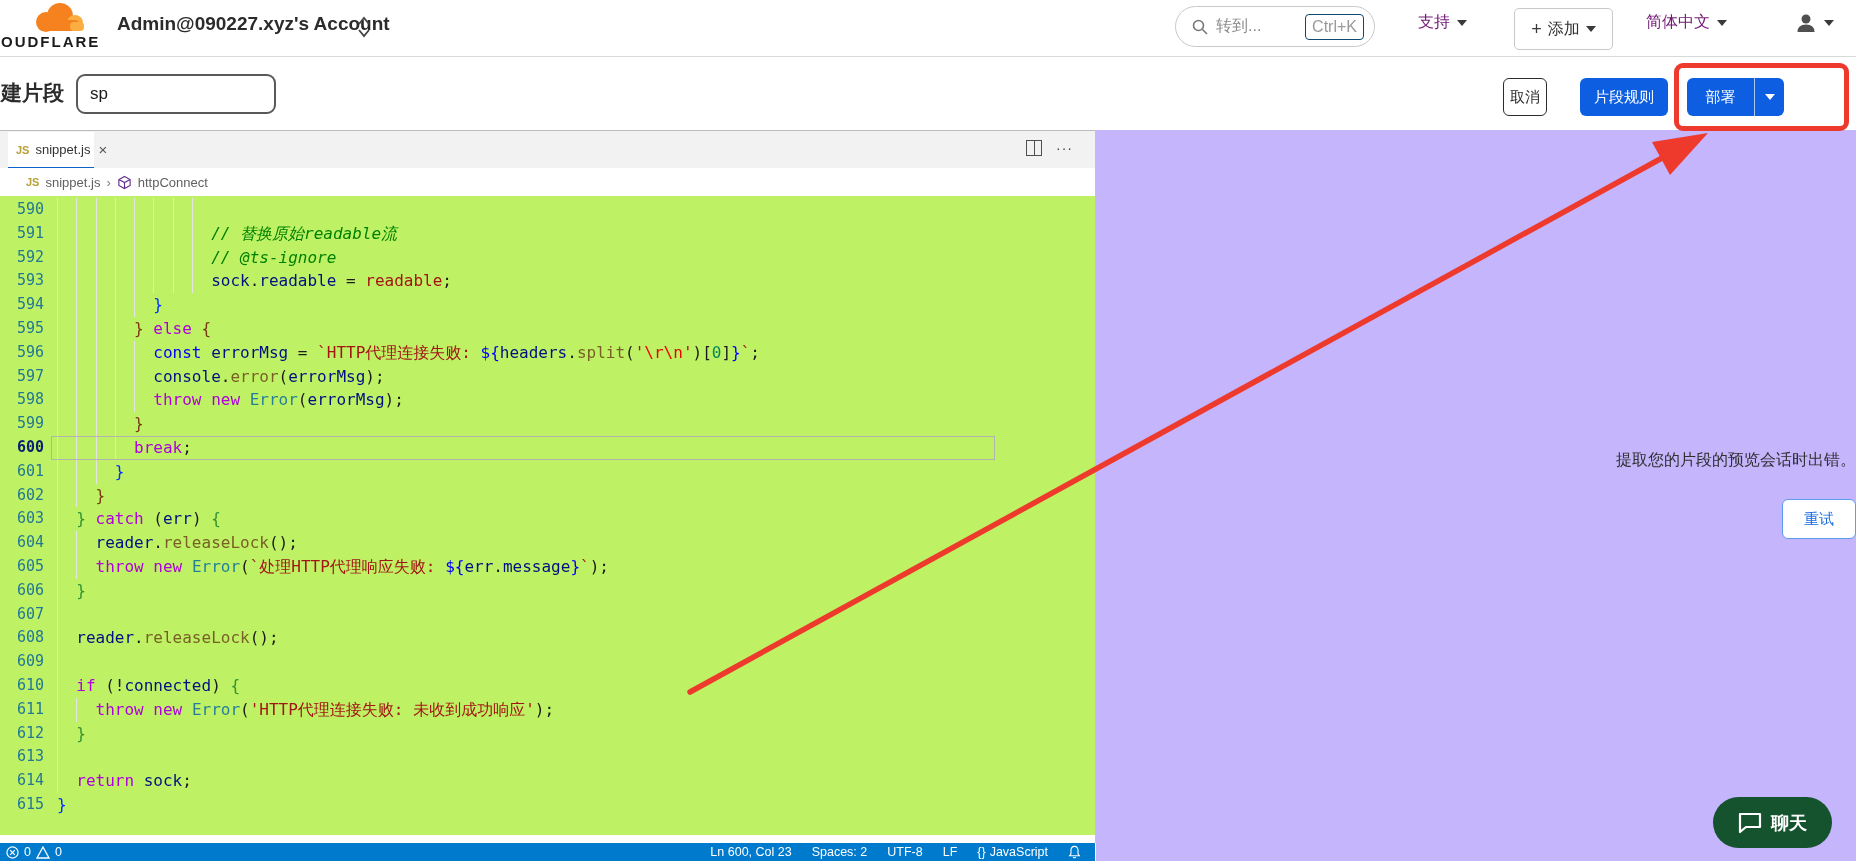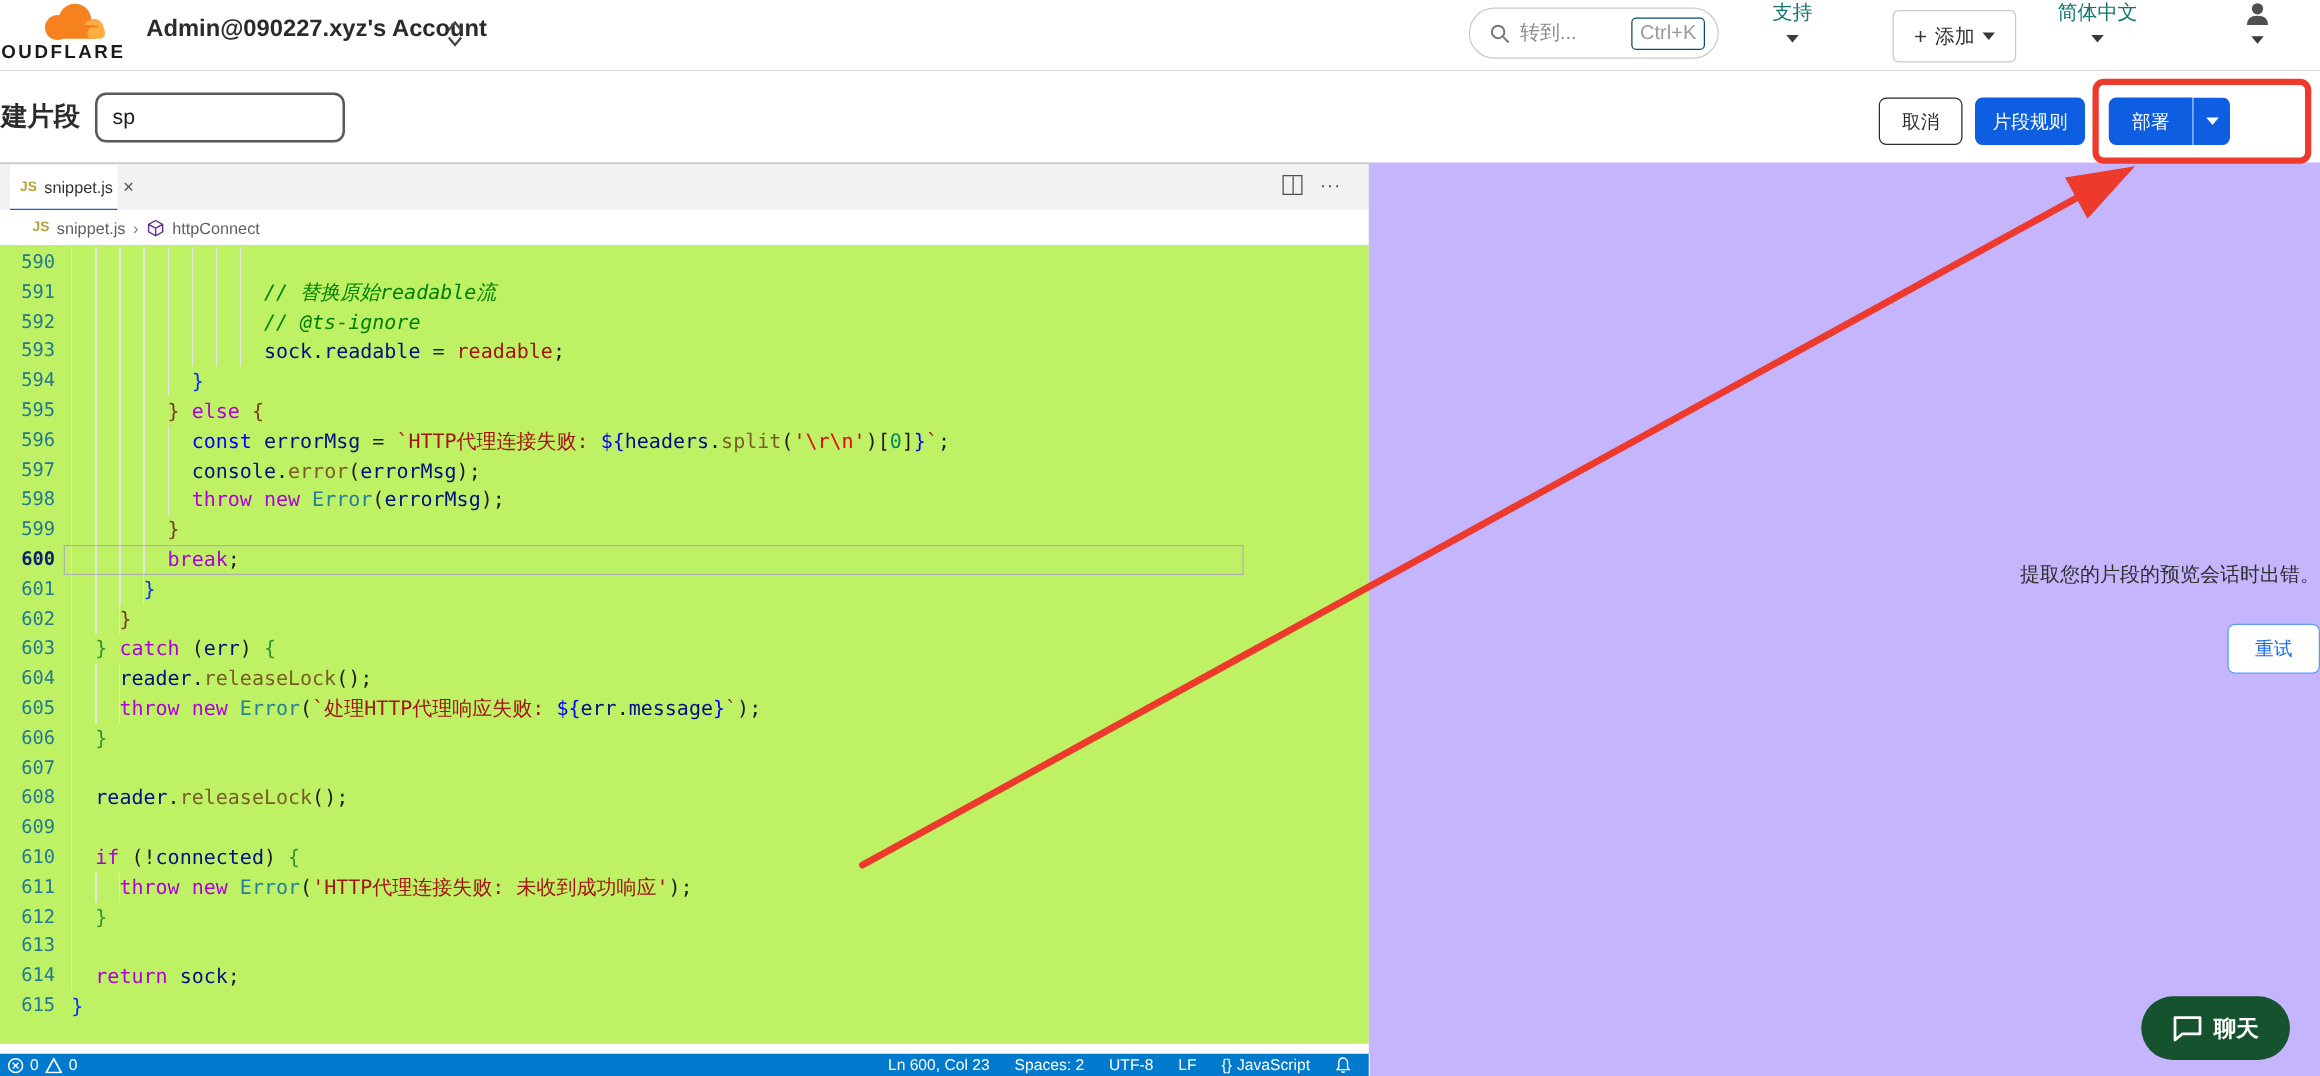--- a/index.html
+++ b/index.html
@@ -13,39 +13,39 @@
   .logo-text{position:absolute;left:1px;top:31px;font-size:15px;font-weight:800;
              letter-spacing:2px;color:#1b1b1b;}
   .account{position:absolute;left:117px;top:13px;font-size:19px;font-weight:700;color:#2b2b2b;}
   .acct-chevron{position:absolute;left:356px;top:14px;cursor:pointer;}
   .search-pill{position:absolute;left:1175px;top:6px;width:200px;height:41px;border:1px solid #c9c9c9;
                border-radius:22px;display:flex;align-items:center;padding:0 10px 0 16px;box-sizing:border-box;
                cursor:pointer;background:#fff;}
   .search-pill .ph{color:#8b8b8b;font-size:16px;margin-left:8px;flex:1;}
   .kbd{border:1px solid #0c4a6e;border-radius:4px;color:#9a9a9a;font-size:16px;padding:3px 6px;}
   .menu-item{position:absolute;top:0;height:45px;display:flex;align-items:center;gap:7px;
-             font-size:16px;color:#0f766e;cursor:pointer;flex-direction:column;}
+             font-size:16px;color:#701a75;cursor:pointer;}
   .menu-support{left:1418px;}
   .menu-lang{left:1646px;}
   .menu-user{left:1795px;}
   .add-btn{position:absolute;left:1514px;top:8px;height:40px;width:97px;border:1px solid #c9c9c9;
            border-radius:5px;display:flex;align-items:center;justify-content:center;gap:6px;
            font-size:16px;cursor:pointer;background:#fff;}
   .caret{width:0;height:0;border-left:5px solid transparent;border-right:5px solid transparent;
          border-top:6px solid #3a3a3a;display:inline-block;}
   .plus{font-size:18px;color:#3a3a3a;font-weight:400;}
   
   .action-bar{position:absolute;left:0;top:57px;width:1856px;height:73px;background:#fff;}
   .page-title{position:absolute;left:1px;top:22px;font-size:21px;font-weight:700;color:#2b2b2b;}
   .name-input{position:absolute;left:76px;top:17px;width:200px;height:40px;border:2px solid #595959;
               border-radius:9px;font-size:17px;padding:0 12px;box-sizing:border-box;color:#1b1b1b;
               font-family:"Liberation Sans","DejaVu Sans",sans-serif;}
   .btn{height:38px;border-radius:6px;font-size:15px;display:flex;align-items:center;
        justify-content:center;cursor:pointer;box-sizing:border-box;}
-  .btn-cancel{position:absolute;left:1503px;top:21px;width:67px;background:#fff;
+  .btn-cancel{position:absolute;left:1503px;top:21px;width:44px;background:#fff;
               border:1px solid #2b2b2b;color:#2b2b2b;}
   .btn-rules{position:absolute;left:1580px;top:21px;width:88px;background:#0d5ee0;color:#fff;border:none;}
   .deploy-group{position:absolute;left:1687px;top:21px;height:38px;display:flex;cursor:pointer;}
   .btn-deploy{width:67px;background:#0d5ee0;color:#fff;border-radius:6px 0 0 6px;display:flex;
               align-items:center;justify-content:center;font-size:15px;}
   .btn-deploy-caret{width:29px;background:#0d5ee0;border-left:1px solid rgba(255,255,255,.65);
               border-radius:0 6px 6px 0;display:flex;align-items:center;justify-content:center;}
   .btn-deploy-caret .caret{border-top-color:#fff;}
   
   .tabbar{position:absolute;left:0;top:130px;width:1095px;height:38px;background:#f2f2f2;

